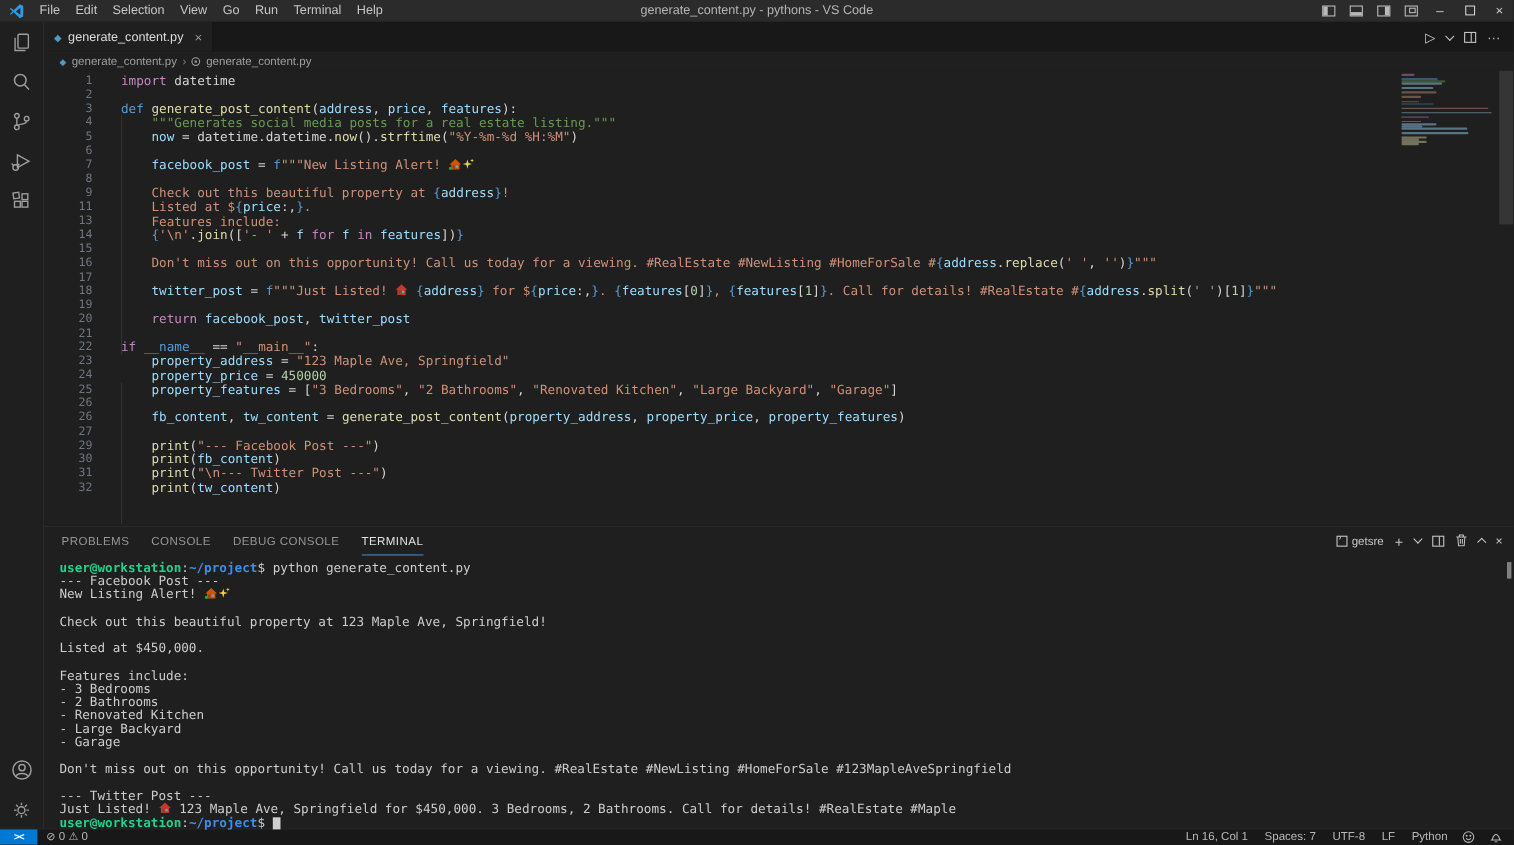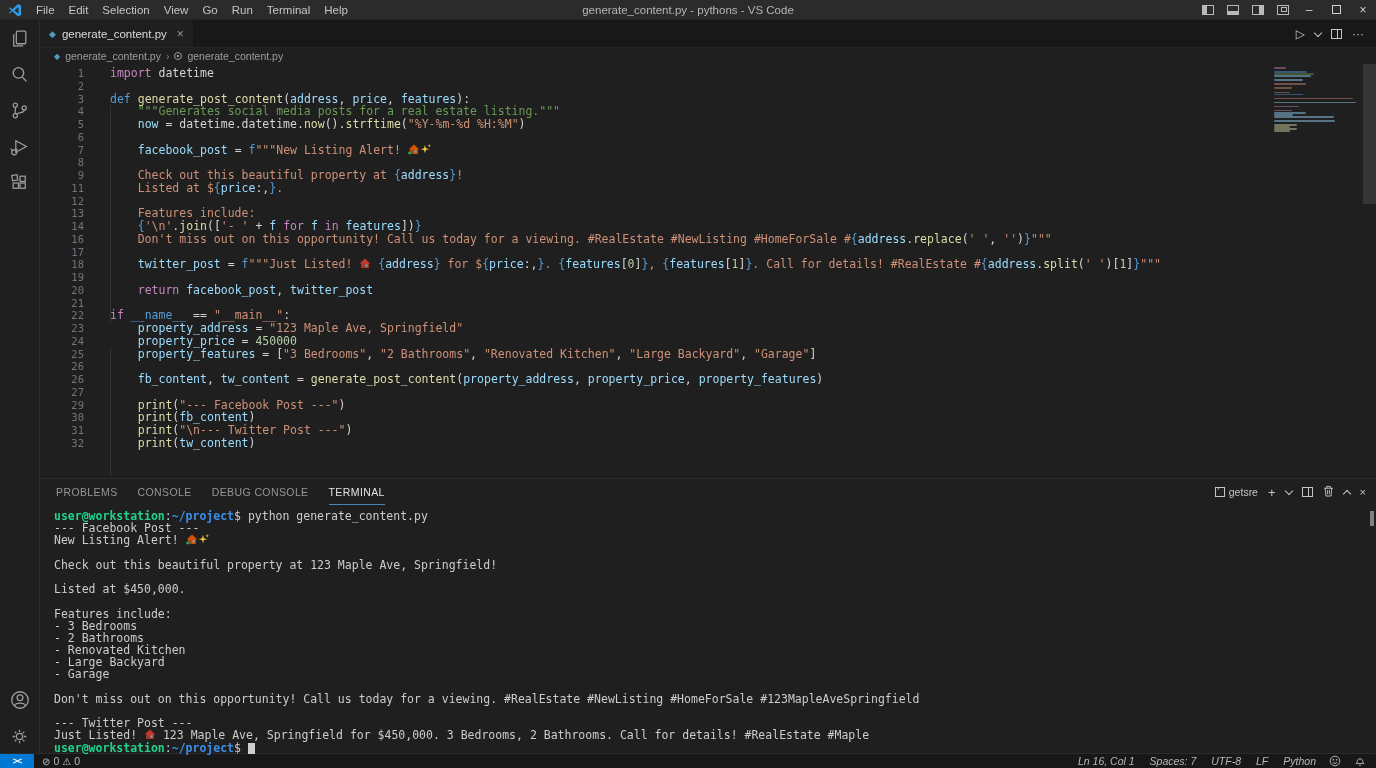--- a/index.html
+++ b/index.html
@@ -82,21 +82,21 @@
   .emoji svg { vertical-align:-1px; }
   
   .statusbar { height:15px; background:#181818; border-top:1px solid #2b2b2b;
     display:flex; align-items:center; font-size:10.5px; color:#b8b8b8; }
   .remote { width:34px; height:100%; background:#0078d4; color:#ffffff; display:flex;
     align-items:center; justify-content:center; font-size:9px; letter-spacing:-1px; font-weight:bold; }
   .problems { display:flex; align-items:center; gap:3px; margin-left:8px; }
   .picon { font-size:10px; color:#b8b8b8; }
   .status-right { margin-left:auto; display:flex; align-items:center; padding-right:10px; }
   #status-items { display:flex; align-items:center; }
-  .status-item { margin-left:15px;font-style:italic; }
+  .status-item { margin-left:15px; }
   .st-ic { margin-left:13px; display:flex; align-items:center; }
 </style>
 </head>
 <body>
 
 <div class="titlebar">
   <span class="logo">
     <svg width="14" height="14" viewBox="0 0 16 16">
         <path d="M11.5 1 5 7.2 2.2 5 1 5.7l3 2.8-3 2.8 1.2.7L5 9.3l6.5 6.2 3.5-1.7v-11L11.5 1zm.5 3.6v7.3L7.3 8.5 12 4.6z" fill="#2f9ae4"></path>
       </svg>
@@ -216,23 +216,23 @@
                   <rect x="3.6" y="7" width="2.2" height="4" fill="#7e4a21"></rect>
                   <rect x="7" y="7" width="2.2" height="2.2" fill="#5dade2"></rect>
                   <circle cx="1.6" cy="9.8" r="1.6" fill="#2e9e4f"></circle>
                 </svg></span><span class="emoji"><svg width="11" height="11" viewBox="0 0 12 12">
                   <path d="M5.4 1 6.4 4.6 10 5.6 6.4 6.6 5.4 10.2 4.4 6.6 0.8 5.6 4.4 4.6Z" fill="#f4d03f"></path>
                   <path d="M10 0 10.5 1.5 12 2 10.5 2.5 10 4 9.5 2.5 8 2 9.5 1.5Z" fill="#f4d03f"></path>
                 </svg></span></span></div>
           <div class="code-row"><span class="ln">8</span><span class="code"></span></div>
           <div class="code-row"><span class="ln">9</span><span class="code"><span style="color: rgb(206, 145, 120);">    Check out this beautiful property at </span><span style="color: rgb(86, 156, 214);">{</span><span style="color: rgb(156, 220, 254);">address</span><span style="color: rgb(86, 156, 214);">}</span><span style="color: rgb(206, 145, 120);">!</span></span></div>
           <div class="code-row"><span class="ln">11</span><span class="code"><span style="color: rgb(206, 145, 120);">    Listed at $</span><span style="color: rgb(86, 156, 214);">{</span><span style="color: rgb(156, 220, 254);">price</span><span style="color: rgb(212, 212, 212);">:,</span><span style="color: rgb(86, 156, 214);">}</span><span style="color: rgb(206, 145, 120);">.</span></span></div>
-          <div class="code-row"><span class="ln">12</span><span class="code"></span></div>
           <div class="code-row"><span class="ln">13</span><span class="code"><span style="color: rgb(206, 145, 120);">    Features include:</span></span></div>
           <div class="code-row"><span class="ln">14</span><span class="code"><span style="color: rgb(206, 145, 120);">    </span><span style="color: rgb(86, 156, 214);">{</span><span style="color: rgb(206, 145, 120);">'\n'</span><span style="color: rgb(212, 212, 212);">.</span><span style="color: rgb(220, 220, 170);">join</span><span style="color: rgb(212, 212, 212);">([</span><span style="color: rgb(206, 145, 120);">'- '</span><span style="color: rgb(212, 212, 212);"> + </span><span style="color: rgb(156, 220, 254);">f</span><span style="color: rgb(197, 134, 192);"> for </span><span style="color: rgb(156, 220, 254);">f</span><span style="color: rgb(197, 134, 192);"> in </span><span style="color: rgb(156, 220, 254);">features</span><span style="color: rgb(212, 212, 212);">])</span><span style="color: rgb(86, 156, 214);">}</span></span></div>
+          <div class="code-row"><span class="ln">15</span><span class="code"></span></div>
           <div class="code-row"><span class="ln">16</span><span class="code"><span style="color: rgb(206, 145, 120);">    Don't miss out on this opportunity! Call us today for a viewing. #RealEstate #NewListing #HomeForSale #</span><span style="color: rgb(86, 156, 214);">{</span><span style="color: rgb(156, 220, 254);">address</span><span style="color: rgb(212, 212, 212);">.</span><span style="color: rgb(220, 220, 170);">replace</span><span style="color: rgb(212, 212, 212);">(</span><span style="color: rgb(206, 145, 120);">' '</span><span style="color: rgb(212, 212, 212);">, </span><span style="color: rgb(206, 145, 120);">''</span><span style="color: rgb(212, 212, 212);">)</span><span style="color: rgb(86, 156, 214);">}</span><span style="color: rgb(206, 145, 120);">"""</span></span></div>
           <div class="code-row"><span class="ln">17</span><span class="code"></span></div>
           <div class="code-row"><span class="ln">18</span><span class="code"><span style="color: rgb(212, 212, 212);">    </span><span style="color: rgb(156, 220, 254);">twitter_post</span><span style="color: rgb(212, 212, 212);"> = </span><span style="color: rgb(86, 156, 214);">f</span><span style="color: rgb(206, 145, 120);">"""Just Listed! </span><span class="emoji"><svg width="12" height="11" viewBox="0 0 13 12">
                   <path d="M6.5 0.5 12.3 6H10.6V11H2.4V6H0.7Z" fill="#c0392b"></path>
                   <rect x="3.6" y="7" width="2.2" height="4" fill="#7e4a21"></rect>
                   <rect x="7" y="7" width="2.2" height="2.2" fill="#5dade2"></rect>
                 </svg></span><span style="color: rgb(206, 145, 120);"> </span><span style="color: rgb(86, 156, 214);">{</span><span style="color: rgb(156, 220, 254);">address</span><span style="color: rgb(86, 156, 214);">}</span><span style="color: rgb(206, 145, 120);"> for $</span><span style="color: rgb(86, 156, 214);">{</span><span style="color: rgb(156, 220, 254);">price</span><span style="color: rgb(212, 212, 212);">:,</span><span style="color: rgb(86, 156, 214);">}</span><span style="color: rgb(206, 145, 120);">. </span><span style="color: rgb(86, 156, 214);">{</span><span style="color: rgb(156, 220, 254);">features</span><span style="color: rgb(212, 212, 212);">[</span><span style="color: rgb(181, 206, 168);">0</span><span style="color: rgb(212, 212, 212);">]</span><span style="color: rgb(86, 156, 214);">}</span><span style="color: rgb(206, 145, 120);">, </span><span style="color: rgb(86, 156, 214);">{</span><span style="color: rgb(156, 220, 254);">features</span><span style="color: rgb(212, 212, 212);">[</span><span style="color: rgb(181, 206, 168);">1</span><span style="color: rgb(212, 212, 212);">]</span><span style="color: rgb(86, 156, 214);">}</span><span style="color: rgb(206, 145, 120);">. Call for details! #RealEstate #</span><span style="color: rgb(86, 156, 214);">{</span><span style="color: rgb(156, 220, 254);">address</span><span style="color: rgb(212, 212, 212);">.</span><span style="color: rgb(220, 220, 170);">split</span><span style="color: rgb(212, 212, 212);">(</span><span style="color: rgb(206, 145, 120);">' '</span><span style="color: rgb(212, 212, 212);">)[</span><span style="color: rgb(181, 206, 168);">1</span><span style="color: rgb(212, 212, 212);">]</span><span style="color: rgb(86, 156, 214);">}</span><span style="color: rgb(206, 145, 120);">"""</span></span></div>
           <div class="code-row"><span class="ln">19</span><span class="code"></span></div>
           <div class="code-row"><span class="ln">20</span><span class="code"><span style="color: rgb(212, 212, 212);">    </span><span style="color: rgb(197, 134, 192);">return</span><span style="color: rgb(212, 212, 212);"> </span><span style="color: rgb(156, 220, 254);">facebook_post</span><span style="color: rgb(212, 212, 212);">, </span><span style="color: rgb(156, 220, 254);">twitter_post</span></span></div>
           <div class="code-row"><span class="ln">21</span><span class="code"></span></div>

